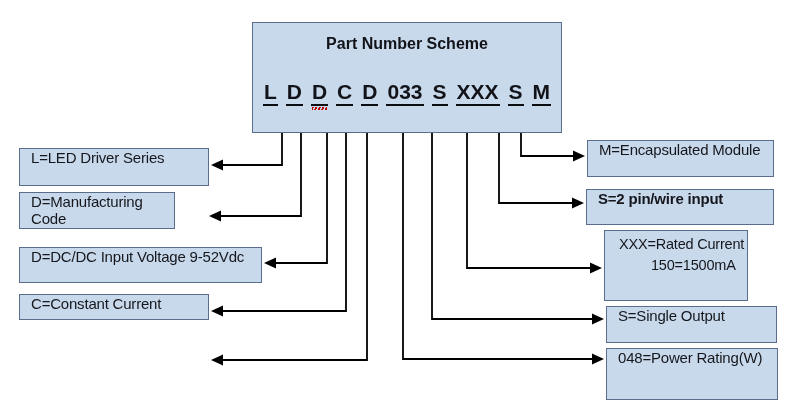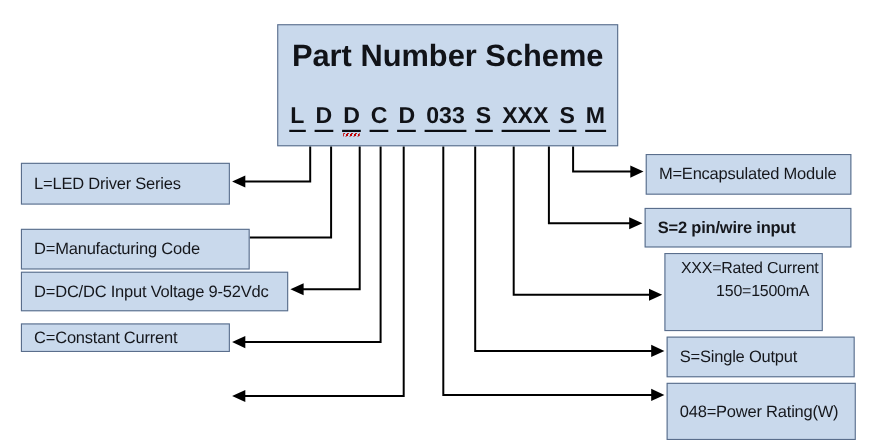--- a/index.html
+++ b/index.html
@@ -17,32 +17,31 @@
   }
   .box {
     position: absolute;
     background: #c9d9ec;
     border: 1.6px solid #5a6e8c;
     box-sizing: border-box;
     color: #15171c;
   }
   .label-box {
     display: flex;
-    align-items: center;
     font-size: 15px;
     letter-spacing: -0.2px;
     padding-left: 11px;
   }
   .title-box {
     text-align: center;
   }
   .scheme-title {
     margin: 0;
     padding-top: 12px;
-    font-size: 28px;
+    font-size: 16px;
     font-weight: bold;
     color: #111318;
   }
   .pn-row {
     display: flex;
     justify-content: center;
     align-items: baseline;
     gap: 8px;
     margin-top: 27px;
     font-size: 21px;
@@ -140,21 +139,21 @@
       <span class="pn-token">S</span>
       <span class="pn-token">XXX</span>
       <span class="pn-token">S</span>
       <span class="pn-token">M</span>
     </div>
   </div>
 
   <div class="box label-box" style="left:19px; top:148px; width:190px; height:38px;">
     <span>L=LED Driver Series</span>
   </div>
-  <div class="box label-box" style="left:19px; top:208px; width:208px; height:37px;">
+  <div class="box label-box" style="left:19px; top:192px; width:156px; height:37px;">
     <span>D=Manufacturing Code</span>
   </div>
   <div class="box label-box" style="left:19px; top:247px; width:243px; height:36px;">
     <span>D=DC/DC Input Voltage 9-52Vdc</span>
   </div>
   <div class="box label-box" style="left:19px; top:294px; width:190px; height:26px;">
     <span>C=Constant Current</span>
   </div>
 
   <div class="box label-box" style="left:587px; top:140px; width:187px; height:37px;">

